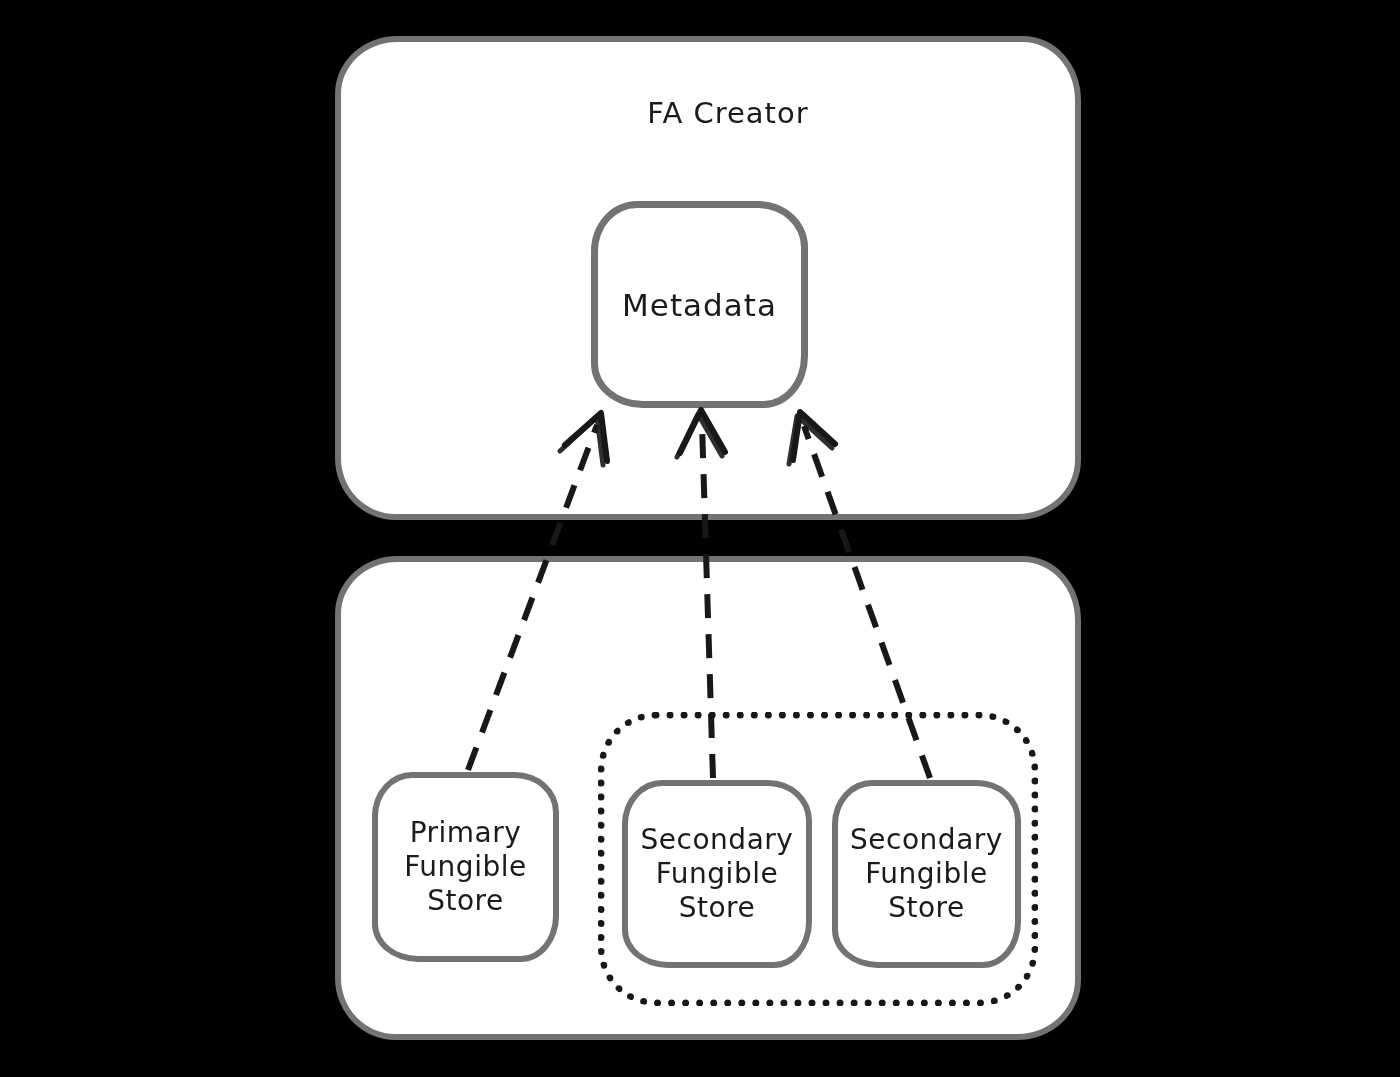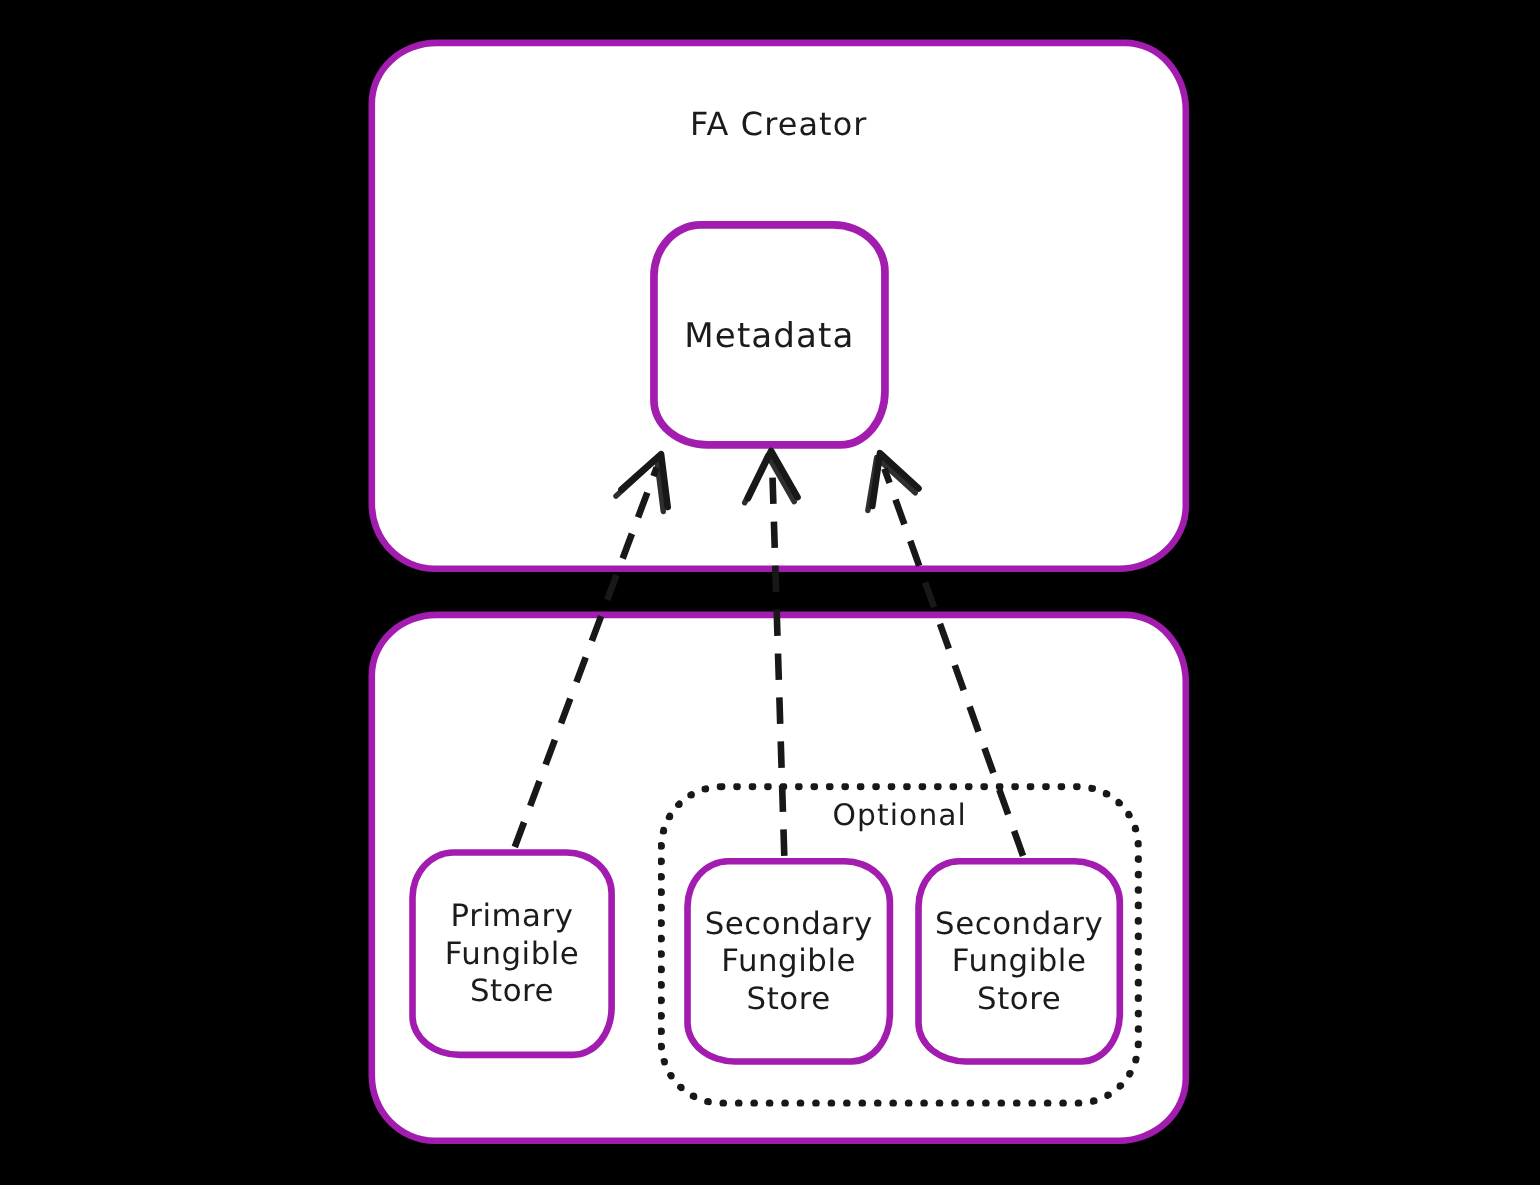--- a/index.html
+++ b/index.html
@@ -13,34 +13,35 @@
     height: 1077px;
     background: #000000;
     font-family: "DejaVu Sans", "Liberation Sans", sans-serif;
     color: #1b1b1b;
     overflow: hidden;
   }
   .node {
     position: absolute;
     box-sizing: border-box;
     background: #ffffff;
-    border: 6px solid #a21caf;
+    border: 6px solid #737373;
   }
   .container-box {
     border-radius: 62px 58px 64px 60px / 58px 64px 60px 62px;
   }
   .creator-box { left: 335px; top: 36px;  width: 746px; height: 484px; }
   .holder-box  { left: 335px; top: 556px; width: 746px; height: 484px; }
 
   .box-title {
     position: absolute;
     text-align: center;
     font-size: 29px;
     letter-spacing: 1px;
     z-index: 3;
+    padding-left: 20px;
   }
   .creator-title { left: 335px; top: 96px;  width: 746px; }
   .holder-title  { left: 335px; top: 622px; width: 746px; }
   .optional-title{ left: 598px; top: 726px; width: 440px; font-size: 27px; }
 
   .metadata-box {
     left: 591px; top: 201px; width: 217px; height: 207px;
     border-width: 7px;
     border-radius: 46px 50px 44px 52px / 50px 46px 52px 44px;
     display: flex; align-items: center; justify-content: center;
@@ -104,21 +105,20 @@
   <div class="node container-box creator-box"></div>
   <div class="box-title creator-title">FA Creator</div>
 
   <div class="node metadata-box">
     <span>Metadata</span>
   </div>
 
   <div class="node container-box holder-box"></div>
 
   <div class="optional-group"></div>
-  <div class="box-title optional-title">Optional</div>
 
   <div class="node store store-primary">Primary
 Fungible
 Store</div>
 
   <div class="node store store-secondary-1">Secondary
 Fungible
 Store</div>
 
   <div class="node store store-secondary-2">Secondary

